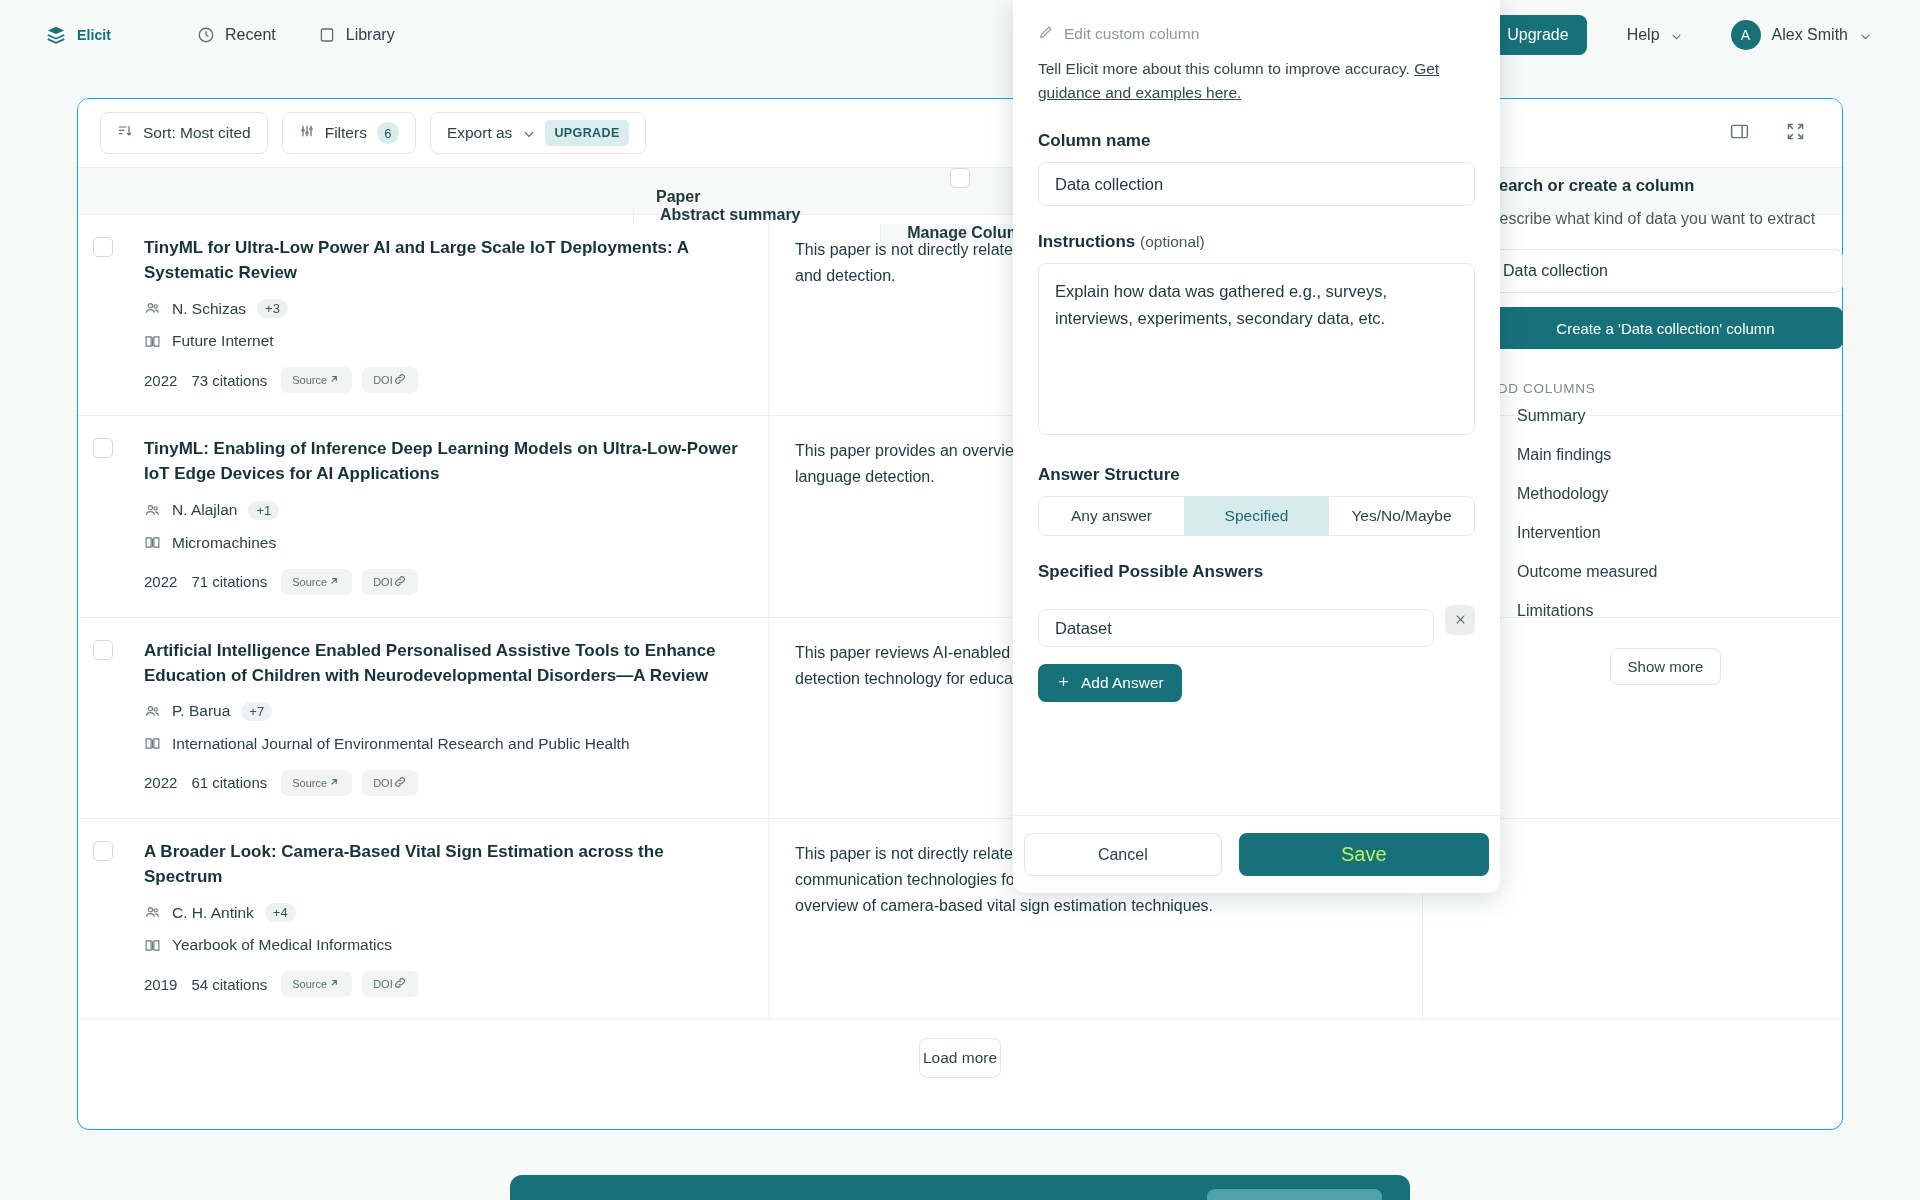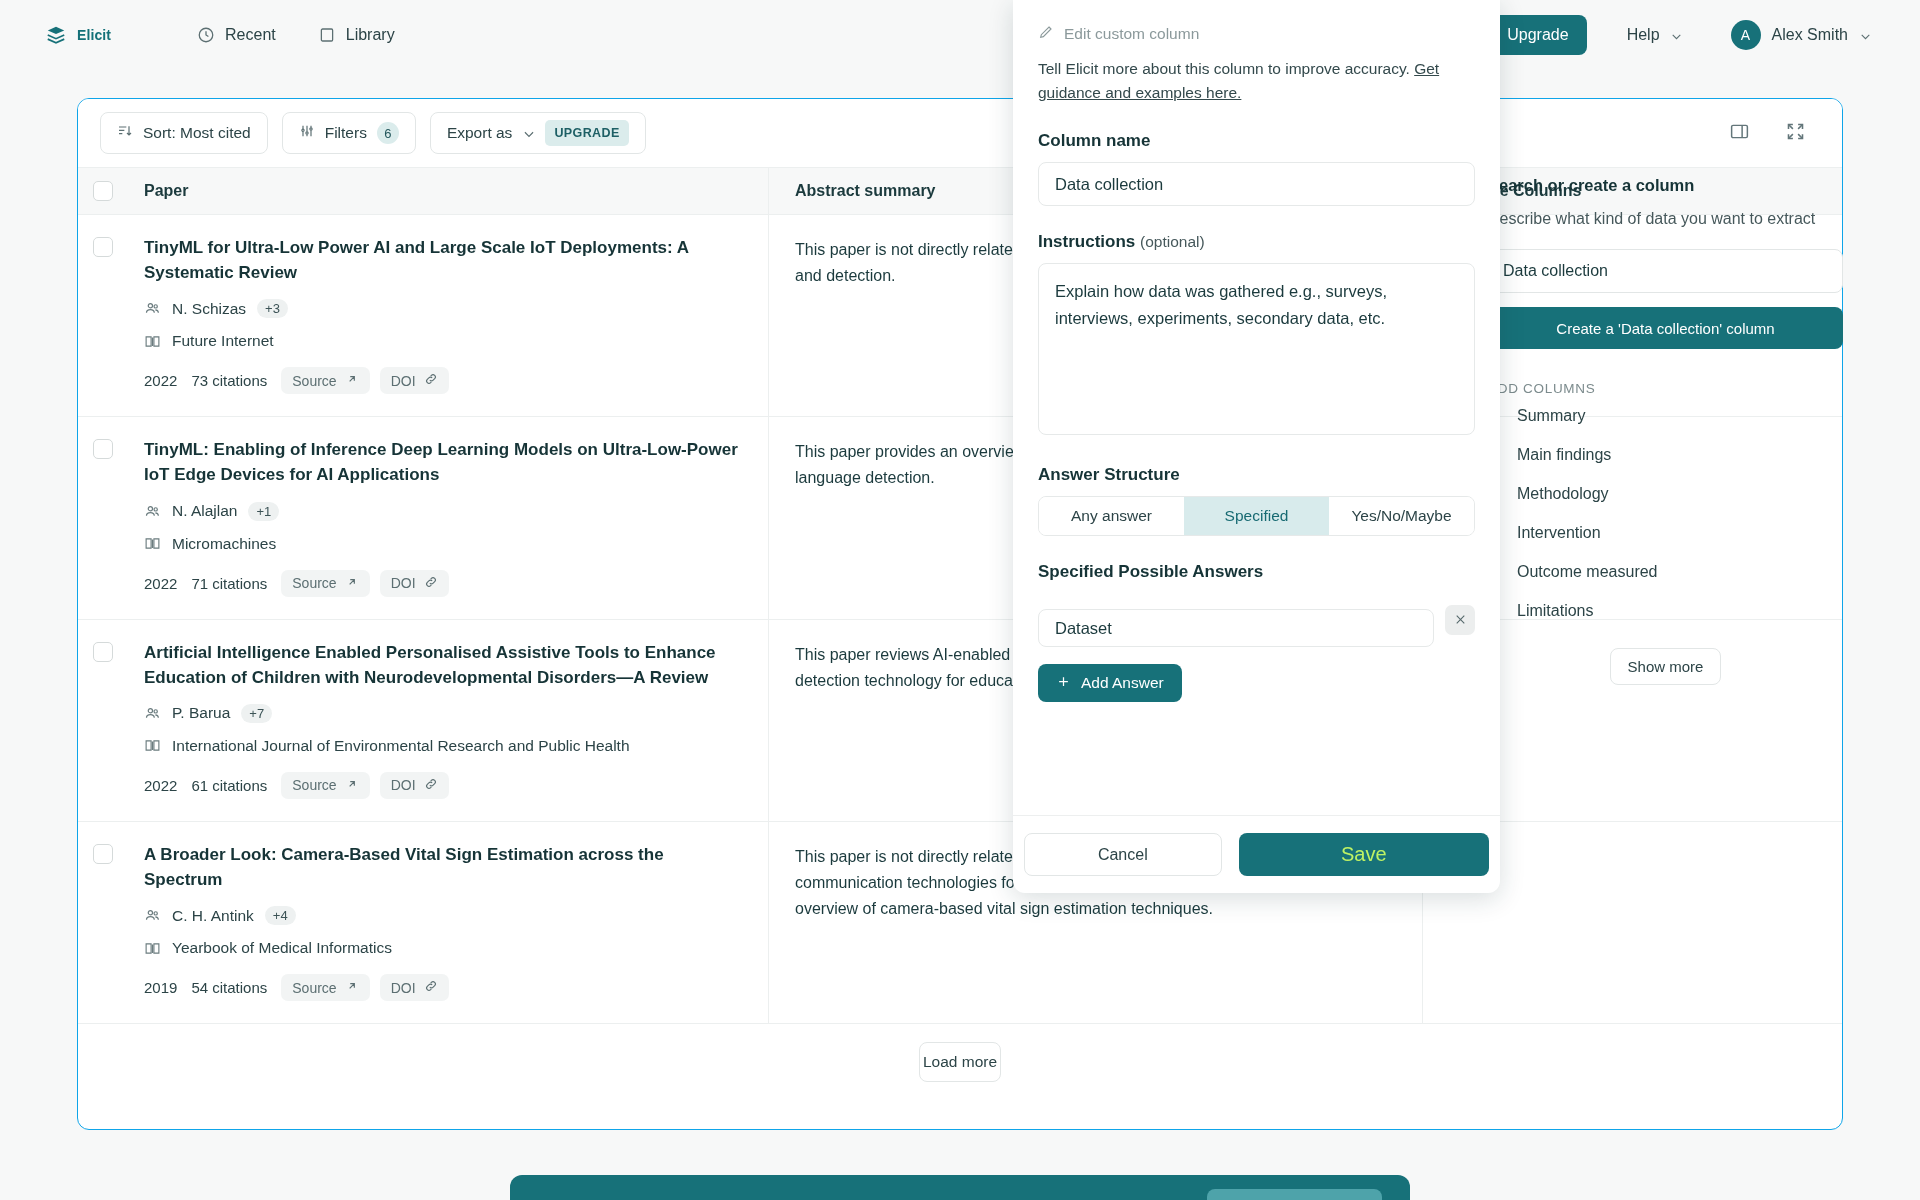--- a/index.html
+++ b/index.html
@@ -75,21 +75,21 @@
   .icon-btn {
     width: 30px; height: 30px; display: flex; align-items: center; justify-content: center;
     color: #63767a; background: none; border: none; cursor: pointer;
   }
   .tb-right { display: flex; align-items: center; gap: 26px; padding-right: 10px; }
 
   
   .thead {
     display: flex; height: 48px; align-items: center;
     background: #f7f8f8;
-    border-top: 1px solid #ecefef; border-bottom: 1px solid #ecefef;
+    border-top: 1px solid #ecefef; border-bottom: 1px solid #ecefef; flex-direction: column;
   }
   .col-check { width: 50px; display: flex; justify-content: center; align-items: center; }
   .col-paper { width: 640px; padding-left: 16px; }
   .col-abs { width: 654px; padding-left: 26px; border-left: 1px solid #ecefef; height: 100%; display: flex; align-items: center; }
   .col-manage { flex: 1; padding-left: 26px; border-left: 1px solid #ecefef; height: 100%; display: flex; align-items: center; background: #f7f8f8; }
   .th { font-size: 16px; font-weight: bold; color: #1b3a3d; }
   .chk {
     width: 20px; height: 20px; border: 1.5px solid #d5dada;
     border-radius: 5px; background: #fff; cursor: pointer;
   }
@@ -101,23 +101,23 @@
   .p-title { font-size: 17px; font-weight: bold; line-height: 1.48; color: #163437; }
   .p-meta { display: flex; align-items: center; gap: 11px; margin-top: 14px; font-size: 15.5px; color: #2c4447; }
   .p-meta .mi { width: 17px; height: 17px; color: #6b7c7f; flex: none; }
   .pill-plus {
     background: #eef1f1; color: #3c5356; border-radius: 11px;
     font-size: 13px; padding: 2px 8px;
   }
   .p-foot { display: flex; align-items: center; gap: 10px; margin-top: 17px; }
   .p-year { font-size: 15px; color: #2c4447; margin-right: 4px; }
   .chip {
-    display: flex; align-items: center; gap: 8px;
+    display: flex; align-items: center; gap: 0;
     background: #f2f4f4; border-radius: 7px; padding: 5px 11px;
-    font-size: 14px; color: #5c6f72; cursor: pointer;
+    font-size: 11px; color: #5c6f72; cursor: pointer;
   }
   .chip svg { width: 14px; height: 14px; }
   .abs-text { font-size: 16px; line-height: 1.62; color: #1b3a3d; }
 
   
   .mc-body { padding: 28px 28px 0 28px; }
   .mc-h { font-size: 16.5px; font-weight: bold; color: #163437; }
   .mc-sub { font-size: 16px; color: #46585b; line-height: 1.5; margin-top: 12px; }
   .mc-input {
     margin-top: 18px; width: 100%; height: 44px;

